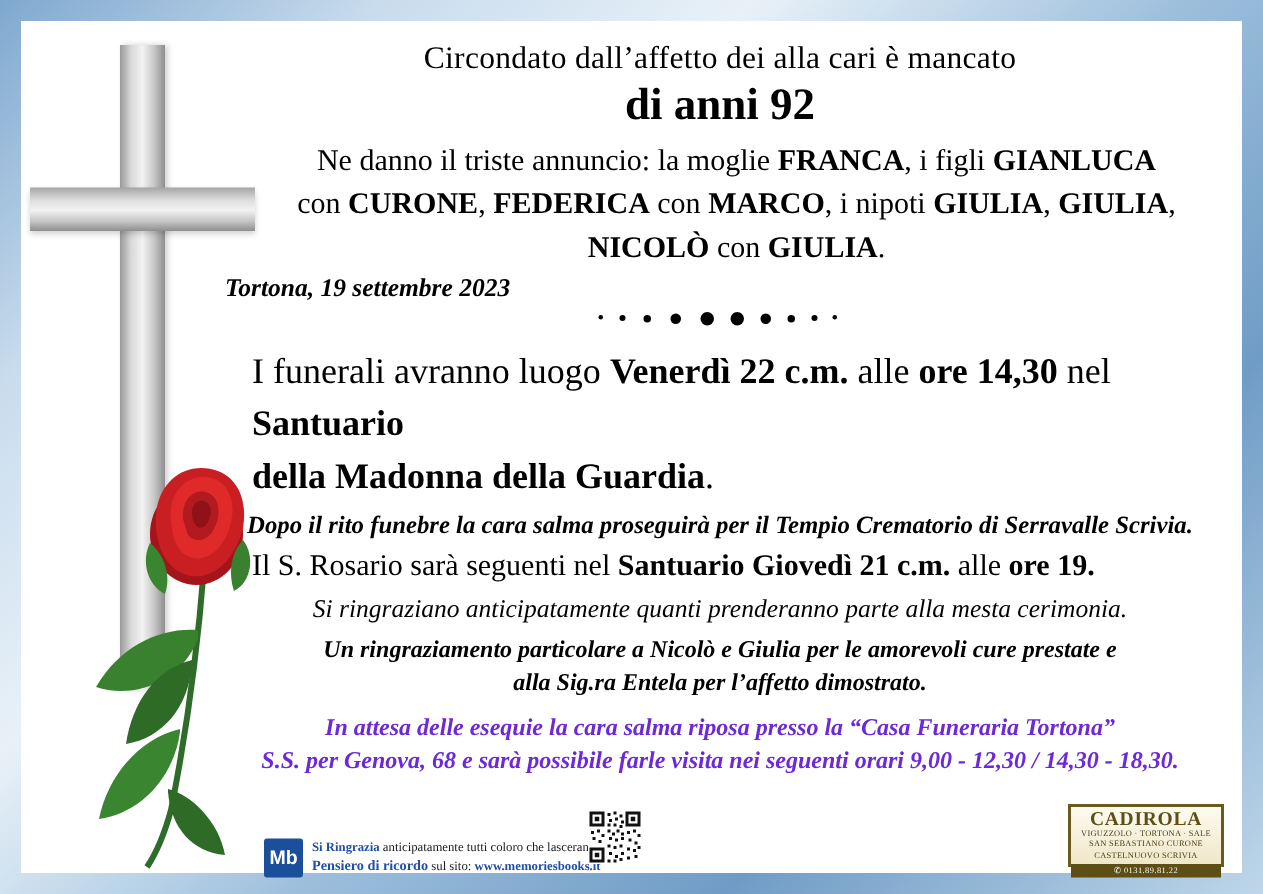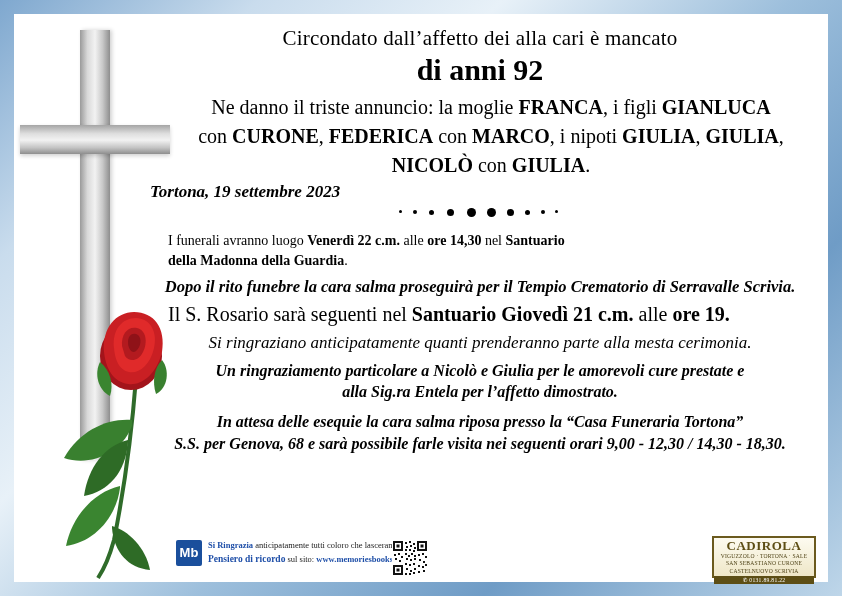--- a/index.html
+++ b/index.html
@@ -131,21 +131,21 @@
     position: relative;
   }
   .divider .dot {
     position: absolute;
     top: 5px;
     background: #000;
     border-radius: 50%;
   }
 
   .funeral {
-    font-size: 14px;
+    font-size: 24px;
     line-height: 1.45;
     text-align: left;
     padding-left: 18px;
     margin-top: 12px;
   }
   .funeral b { font-weight: bold; }
 
   .cremation {
     font-size: 16.5px;
     font-style: italic;
@@ -171,34 +171,34 @@
 
   .special-thanks {
     font-size: 16px;
     font-style: italic;
     font-weight: bold;
     margin-top: 7px;
     line-height: 1.35;
   }
 
   .waiting {
-    color: #000000;
+    color: #6d28d9;
     font-size: 16px;
     font-style: italic;
     font-weight: bold;
     margin-top: 8px;
     line-height: 1.4;
     text-align: center;
   }
 
   
   .memories {
     position: absolute;
     left: 176px;
-    bottom: 30px;
+    bottom: 11px;
     display: flex;
     align-items: center;
     gap: 6px;
   }
   .mb-logo {
     width: 26px;
     height: 26px;
     background: #1a4f9c;
     color: #fff;
     font-family: "Liberation Sans", sans-serif;

